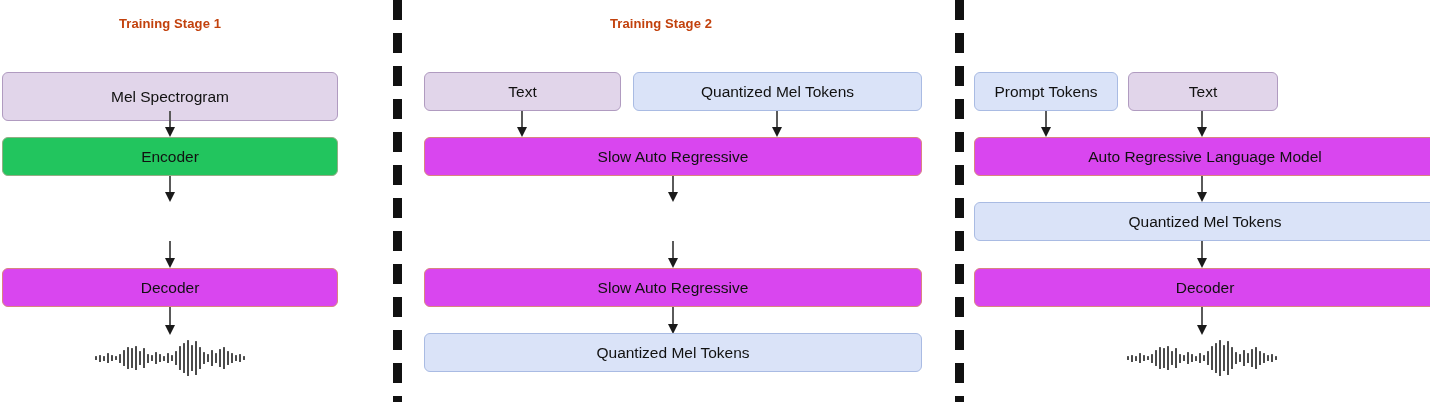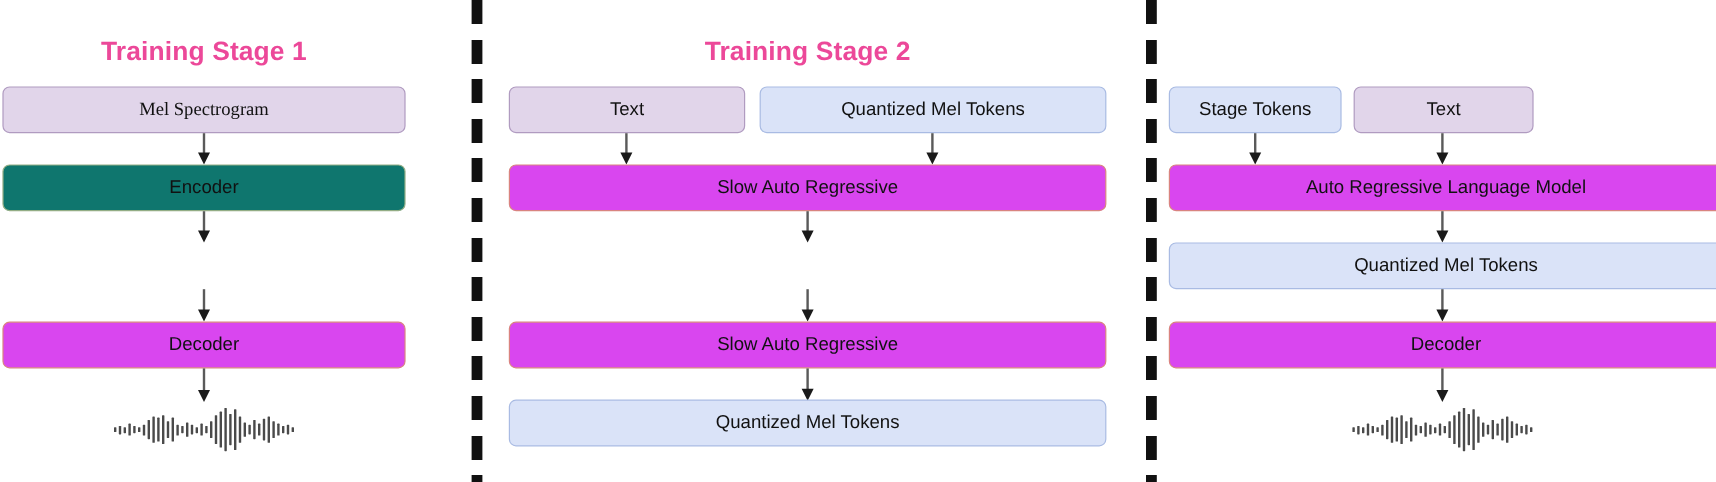--- a/index.html
+++ b/index.html
@@ -33,44 +33,43 @@
       #111111 20px,
       rgba(255,255,255,0) 20px,
       rgba(255,255,255,0) 33px
     );
   }
 
   
   .col-title {
     position: absolute;
     text-align: center;
-    color: #ec4899;
+    color: #c2410c;
     font-weight: bold;
-    font-size: 22px;
+    font-size: 13px;
     letter-spacing: 0.1px;
     white-space: nowrap;
-    margin-top: 14px;
   }
 
   
   .box {
     position: absolute;
     box-sizing: border-box;
     border-radius: 6px;
     border: 1px solid #999999;
     display: flex;
     align-items: center;
     justify-content: center;
     font-size: 15.5px;
     color: #111111;
     white-space: nowrap;
     overflow: hidden;
   }
   .box.purple { background: #e1d5ea; border-color: #b09bc0; }
-  .box.green  { background: #0f766e; border-color: #93ad85; }
+  .box.green  { background: #22c55e; border-color: #93ad85; }
   .box.blue   { background: #dae3f8; border-color: #a9bbe3; }
   .box.red    { background: #d946ef; border-color: #d98480; }
 
   
   .arrow {
     position: absolute;
     width: 2px;
     background: #5a5a5a;
   }
   .arrow::after {
@@ -102,23 +101,23 @@
 </style>
 </head>
 <body>
 
 <div id="canvas">
 
   <div class="divider" style="left:393px;"></div>
   <div class="divider" style="left:955px;"></div>
 
   <div class="col-title" style="left:0px; top:16px; width:340px;">Training Stage 1</div>
-  <div class="col-title" style="left:424px; top:16px; width:498px;">Training Stage 2</div>
-
-  <div class="box purple" style="left:2px; top:72px; width:336px; height:39px;font-family:Liberation Serif, serif;">Mel Spectrogram</div>
+  <div class="col-title" style="left:412px; top:16px; width:498px;">Training Stage 2</div>
+
+  <div class="box purple" style="left:2px; top:72px; width:336px; height:49px;">Mel Spectrogram</div>
   <div class="arrow" style="left:169px; top:111px; height:17px;"></div>
 
   <div class="box green" style="left:2px; top:137px; width:336px; height:39px;">Encoder</div>
   <div class="arrow" style="left:169px; top:176px; height:17px;"></div>
 
   <div class="arrow" style="left:169px; top:241px; height:18px;"></div>
 
   <div class="box red" style="left:2px; top:268px; width:336px; height:39px;">Decoder</div>
   <div class="arrow" style="left:169px; top:307px; height:19px;"></div>
 
@@ -172,21 +171,21 @@
   <div class="box red" style="left:424px; top:137px; width:498px; height:39px;">Slow Auto Regressive</div>
   <div class="arrow" style="left:672px; top:176px; height:17px;"></div>
 
   <div class="arrow" style="left:672px; top:241px; height:18px;"></div>
 
   <div class="box red" style="left:424px; top:268px; width:498px; height:39px;">Slow Auto Regressive</div>
   <div class="arrow" style="left:672px; top:307px; height:18px;"></div>
 
   <div class="box blue" style="left:424px; top:333px; width:498px; height:39px;">Quantized Mel Tokens</div>
 
-  <div class="box blue" style="left:974px; top:72px; width:144px; height:39px;">Stage Tokens</div>
+  <div class="box blue" style="left:974px; top:72px; width:144px; height:39px;">Prompt Tokens</div>
   <div class="box purple" style="left:1128px; top:72px; width:150px; height:39px;">Text</div>
 
   <div class="arrow" style="left:1045px; top:111px; height:17px;"></div>
   <div class="arrow" style="left:1201px; top:111px; height:17px;"></div>
 
   <div class="box red" style="left:974px; top:137px; width:462px; height:39px;">Auto Regressive Language Model</div>
   <div class="arrow" style="left:1201px; top:176px; height:17px;"></div>
 
   <div class="box blue" style="left:974px; top:202px; width:462px; height:39px;">Quantized Mel Tokens</div>
   <div class="arrow" style="left:1201px; top:241px; height:18px;"></div>

